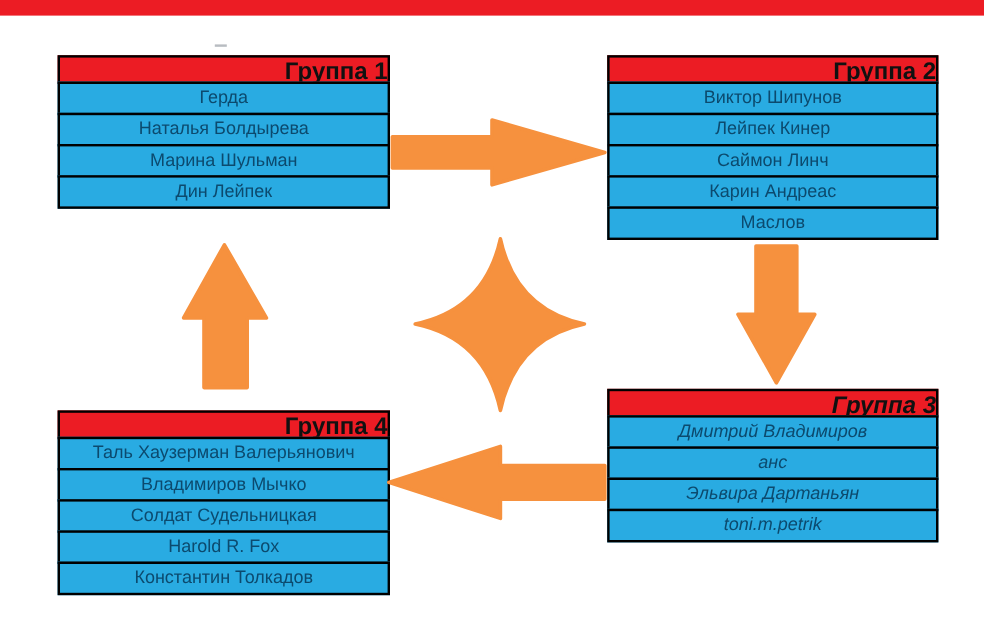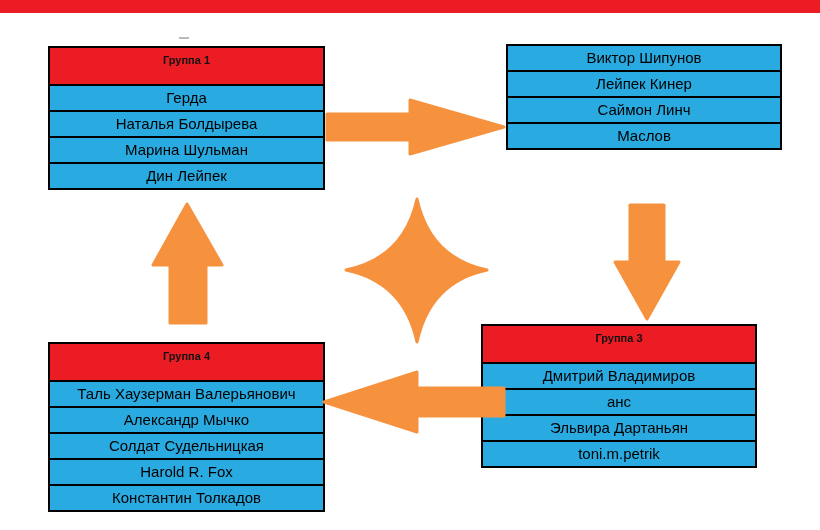--- a/index.html
+++ b/index.html
@@ -31,39 +31,39 @@
     height: 2px;
     background: #9aa0a6;
     opacity: 0.7;
   }
   .grp {
     position: absolute;
     box-sizing: border-box;
   }
   .grp-header {
     box-sizing: border-box;
-    height: 40px;
+    height: 24px;
     line-height: 24px;
     border: 2px solid #000000;
     background: #EC1C24;
     color: #111111;
-    font-size: 11px;
+    font-size: 20px;
     font-weight: bold;
-    text-align: center;
+    text-align: right;
     overflow: hidden;
     white-space: nowrap;
   }
   .grp-row {
     box-sizing: border-box;
     height: 28px;
     line-height: 24px;
     margin-top: -2px;
     border: 2px solid #000000;
     background: #29ABE2;
-    color: #000000;
+    color: #0c4a6e;
     font-size: 15px;
     text-align: center;
     overflow: hidden;
     white-space: nowrap;
   }
   .overlay {
     position: absolute;
     left: 0;
     top: 0;
     pointer-events: none;
@@ -85,38 +85,40 @@
 
   <div class="grp" style="left:48px; top:46px; width:277px;">
     <div class="grp-header">Группа 1</div>
     <div class="grp-row">Герда</div>
     <div class="grp-row">Наталья Болдырева</div>
     <div class="grp-row">Марина Шульман</div>
     <div class="grp-row">Дин Лейпек</div>
   </div>
 
   <div class="grp" style="left:506px; top:46px; width:276px;">
+    <div class="grp-header">Группа 2</div>
     <div class="grp-row">Виктор Шипунов</div>
     <div class="grp-row">Лейпек Кинер</div>
     <div class="grp-row">Саймон Линч</div>
+    <div class="grp-row">Карин Андреас</div>
     <div class="grp-row">Маслов</div>
   </div>
 
-  <div class="grp" style="left:481px; top:324px; width:276px;">
+  <div class="grp" style="left:506px; top:324px; width:276px;font-style:italic;">
     <div class="grp-header">Группа 3</div>
     <div class="grp-row">Дмитрий Владимиров</div>
     <div class="grp-row">анс</div>
     <div class="grp-row">Эльвира Дартаньян</div>
     <div class="grp-row">toni.m.petrik</div>
   </div>
 
   <div class="grp" style="left:48px; top:324px; width:277px;margin-top:18px;">
     <div class="grp-header">Группа 4</div>
     <div class="grp-row">Таль Хаузерман Валерьянович</div>
-    <div class="grp-row">Александр Мычко</div>
+    <div class="grp-row">Владимиров Мычко</div>
     <div class="grp-row">Солдат Судельницкая</div>
     <div class="grp-row">Harold R. Fox</div>
     <div class="grp-row">Константин Толкадов</div>
   </div>
 
   <svg class="overlay" width="820" height="530" viewBox="0 0 820 530">
     <polygon class="orange-shape" points="327,114 410,114 410,100 504,127 410,154 410,140 327,140"></polygon>
     <polygon class="orange-shape" points="630,205 664,205 664,262 679,262 647,319 615,262 630,262"></polygon>
     <polygon class="orange-shape" points="504,388 417,388 417,372 324,402 417,432 417,416 504,416"></polygon>
     <polygon class="orange-shape" points="187,204 222,265 206,265 206,323 170,323 170,265 153,265"></polygon>

